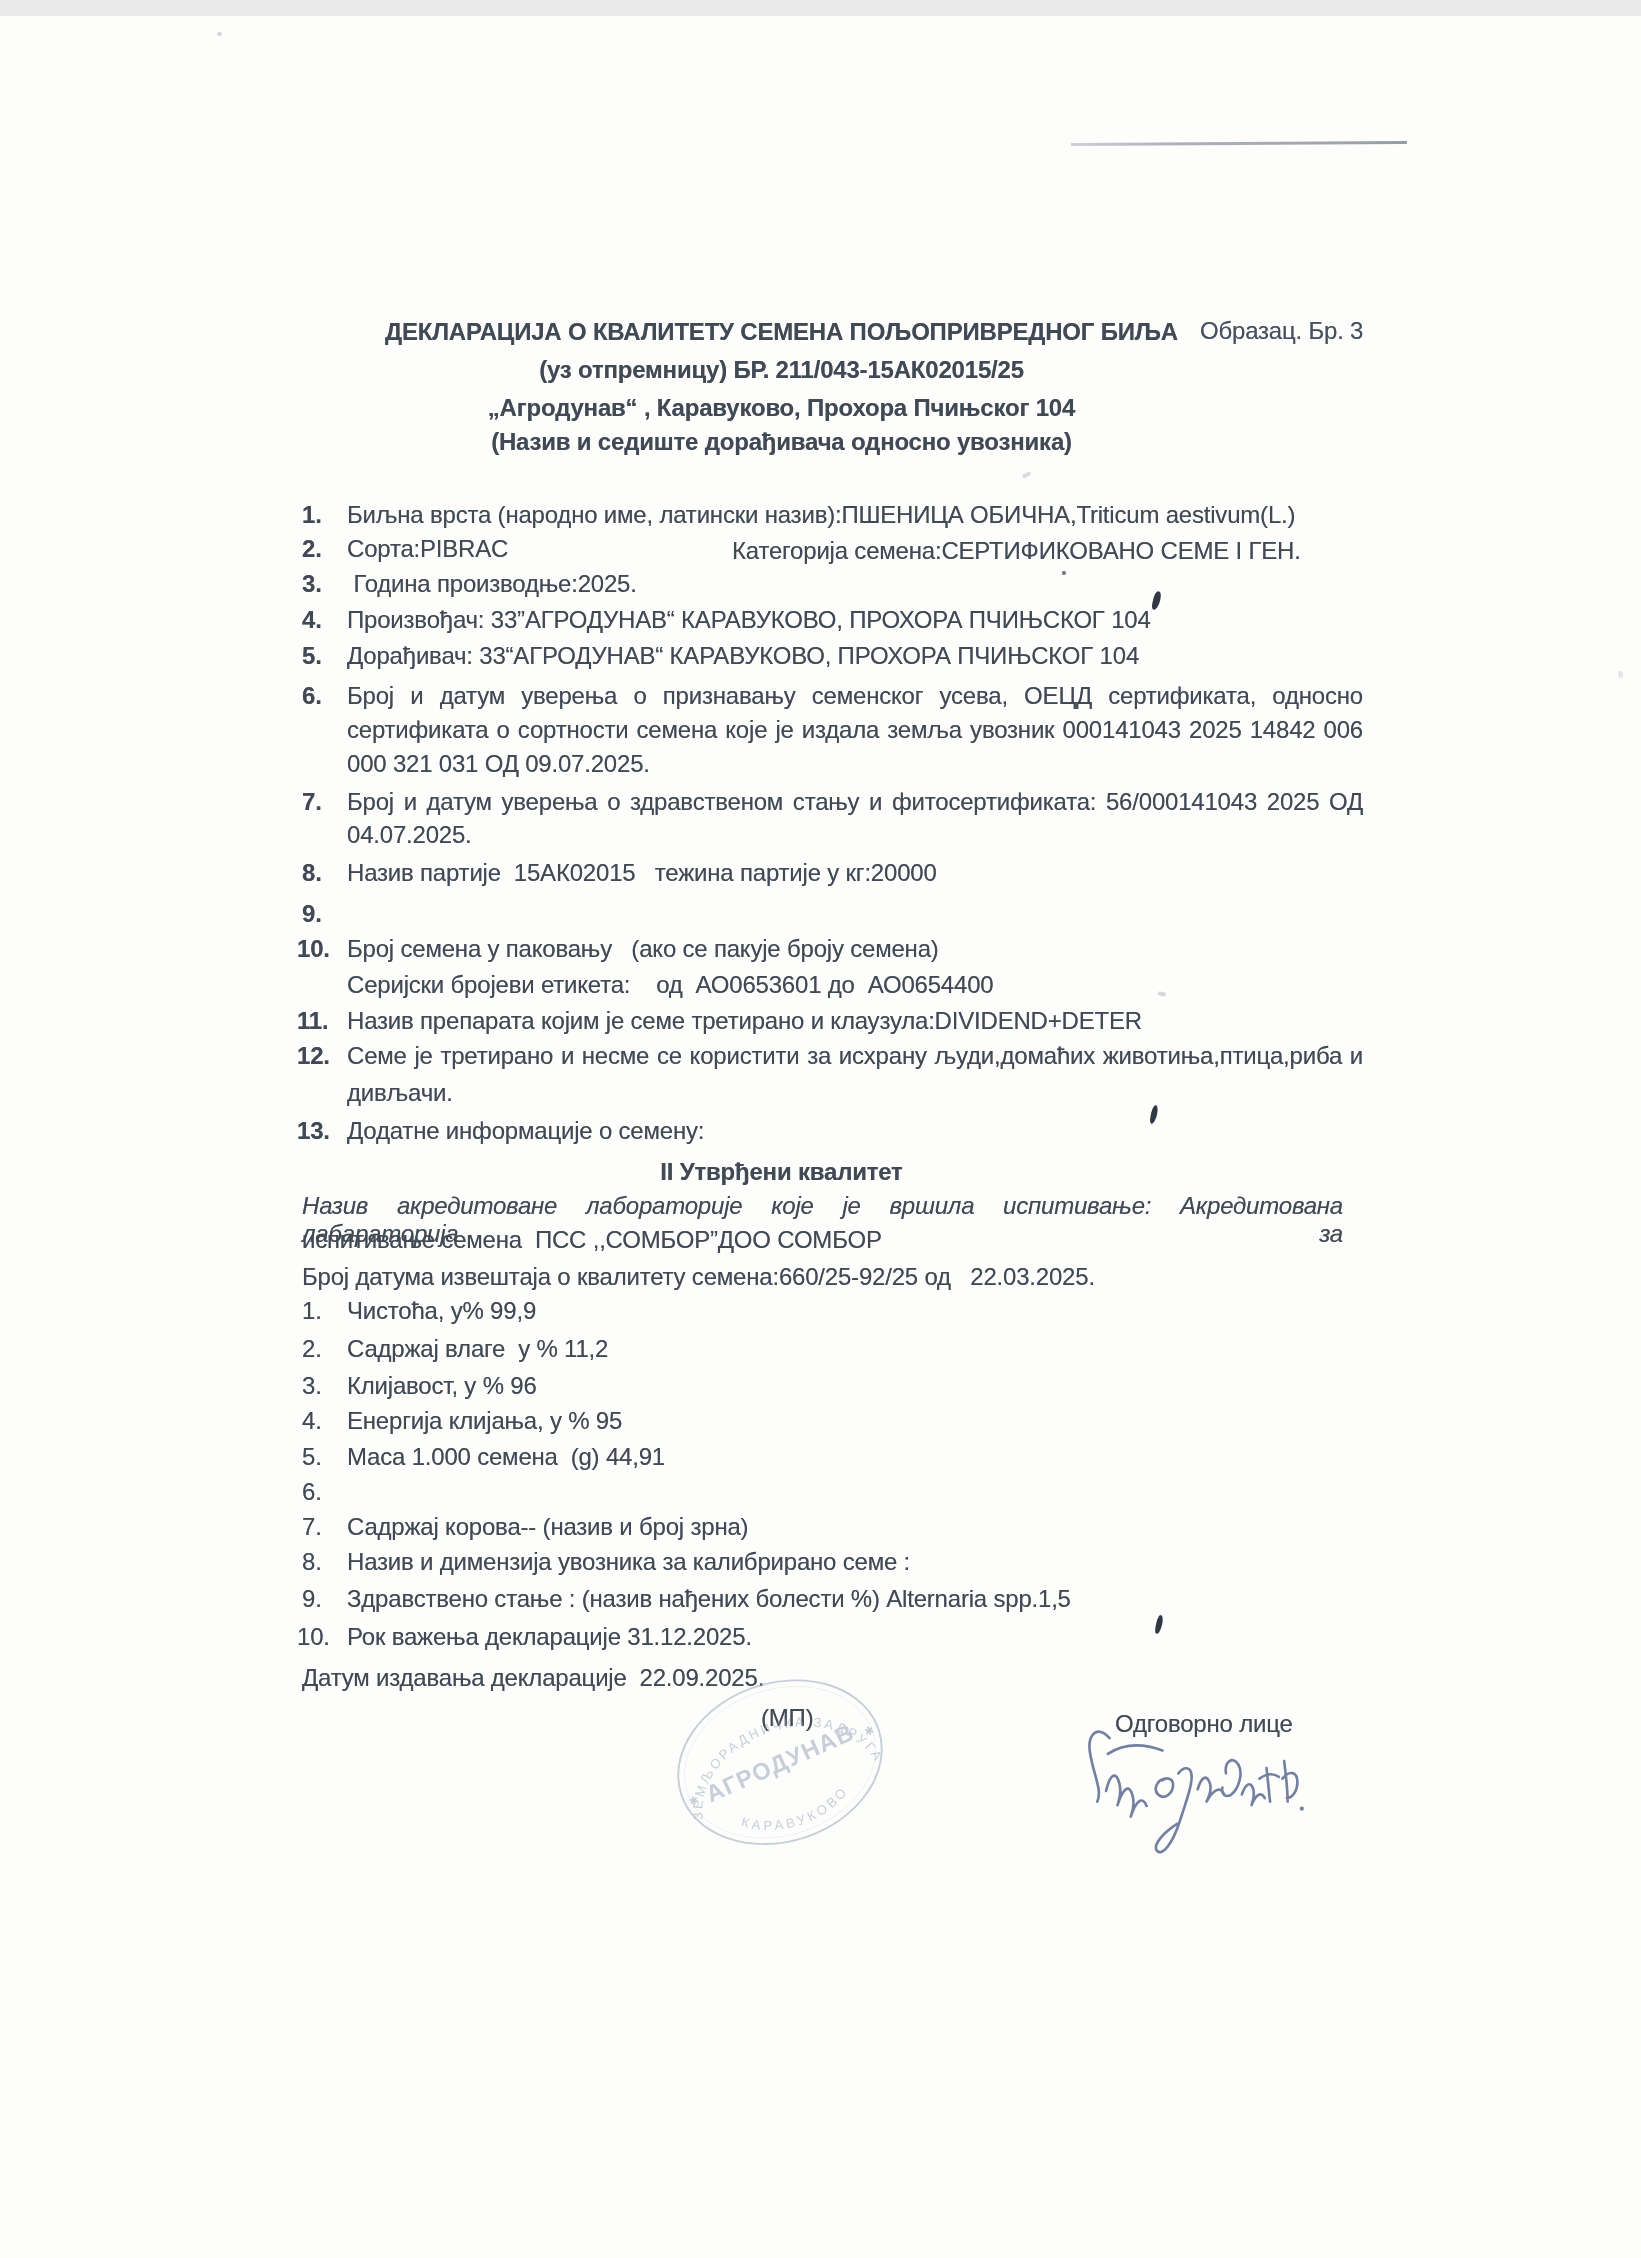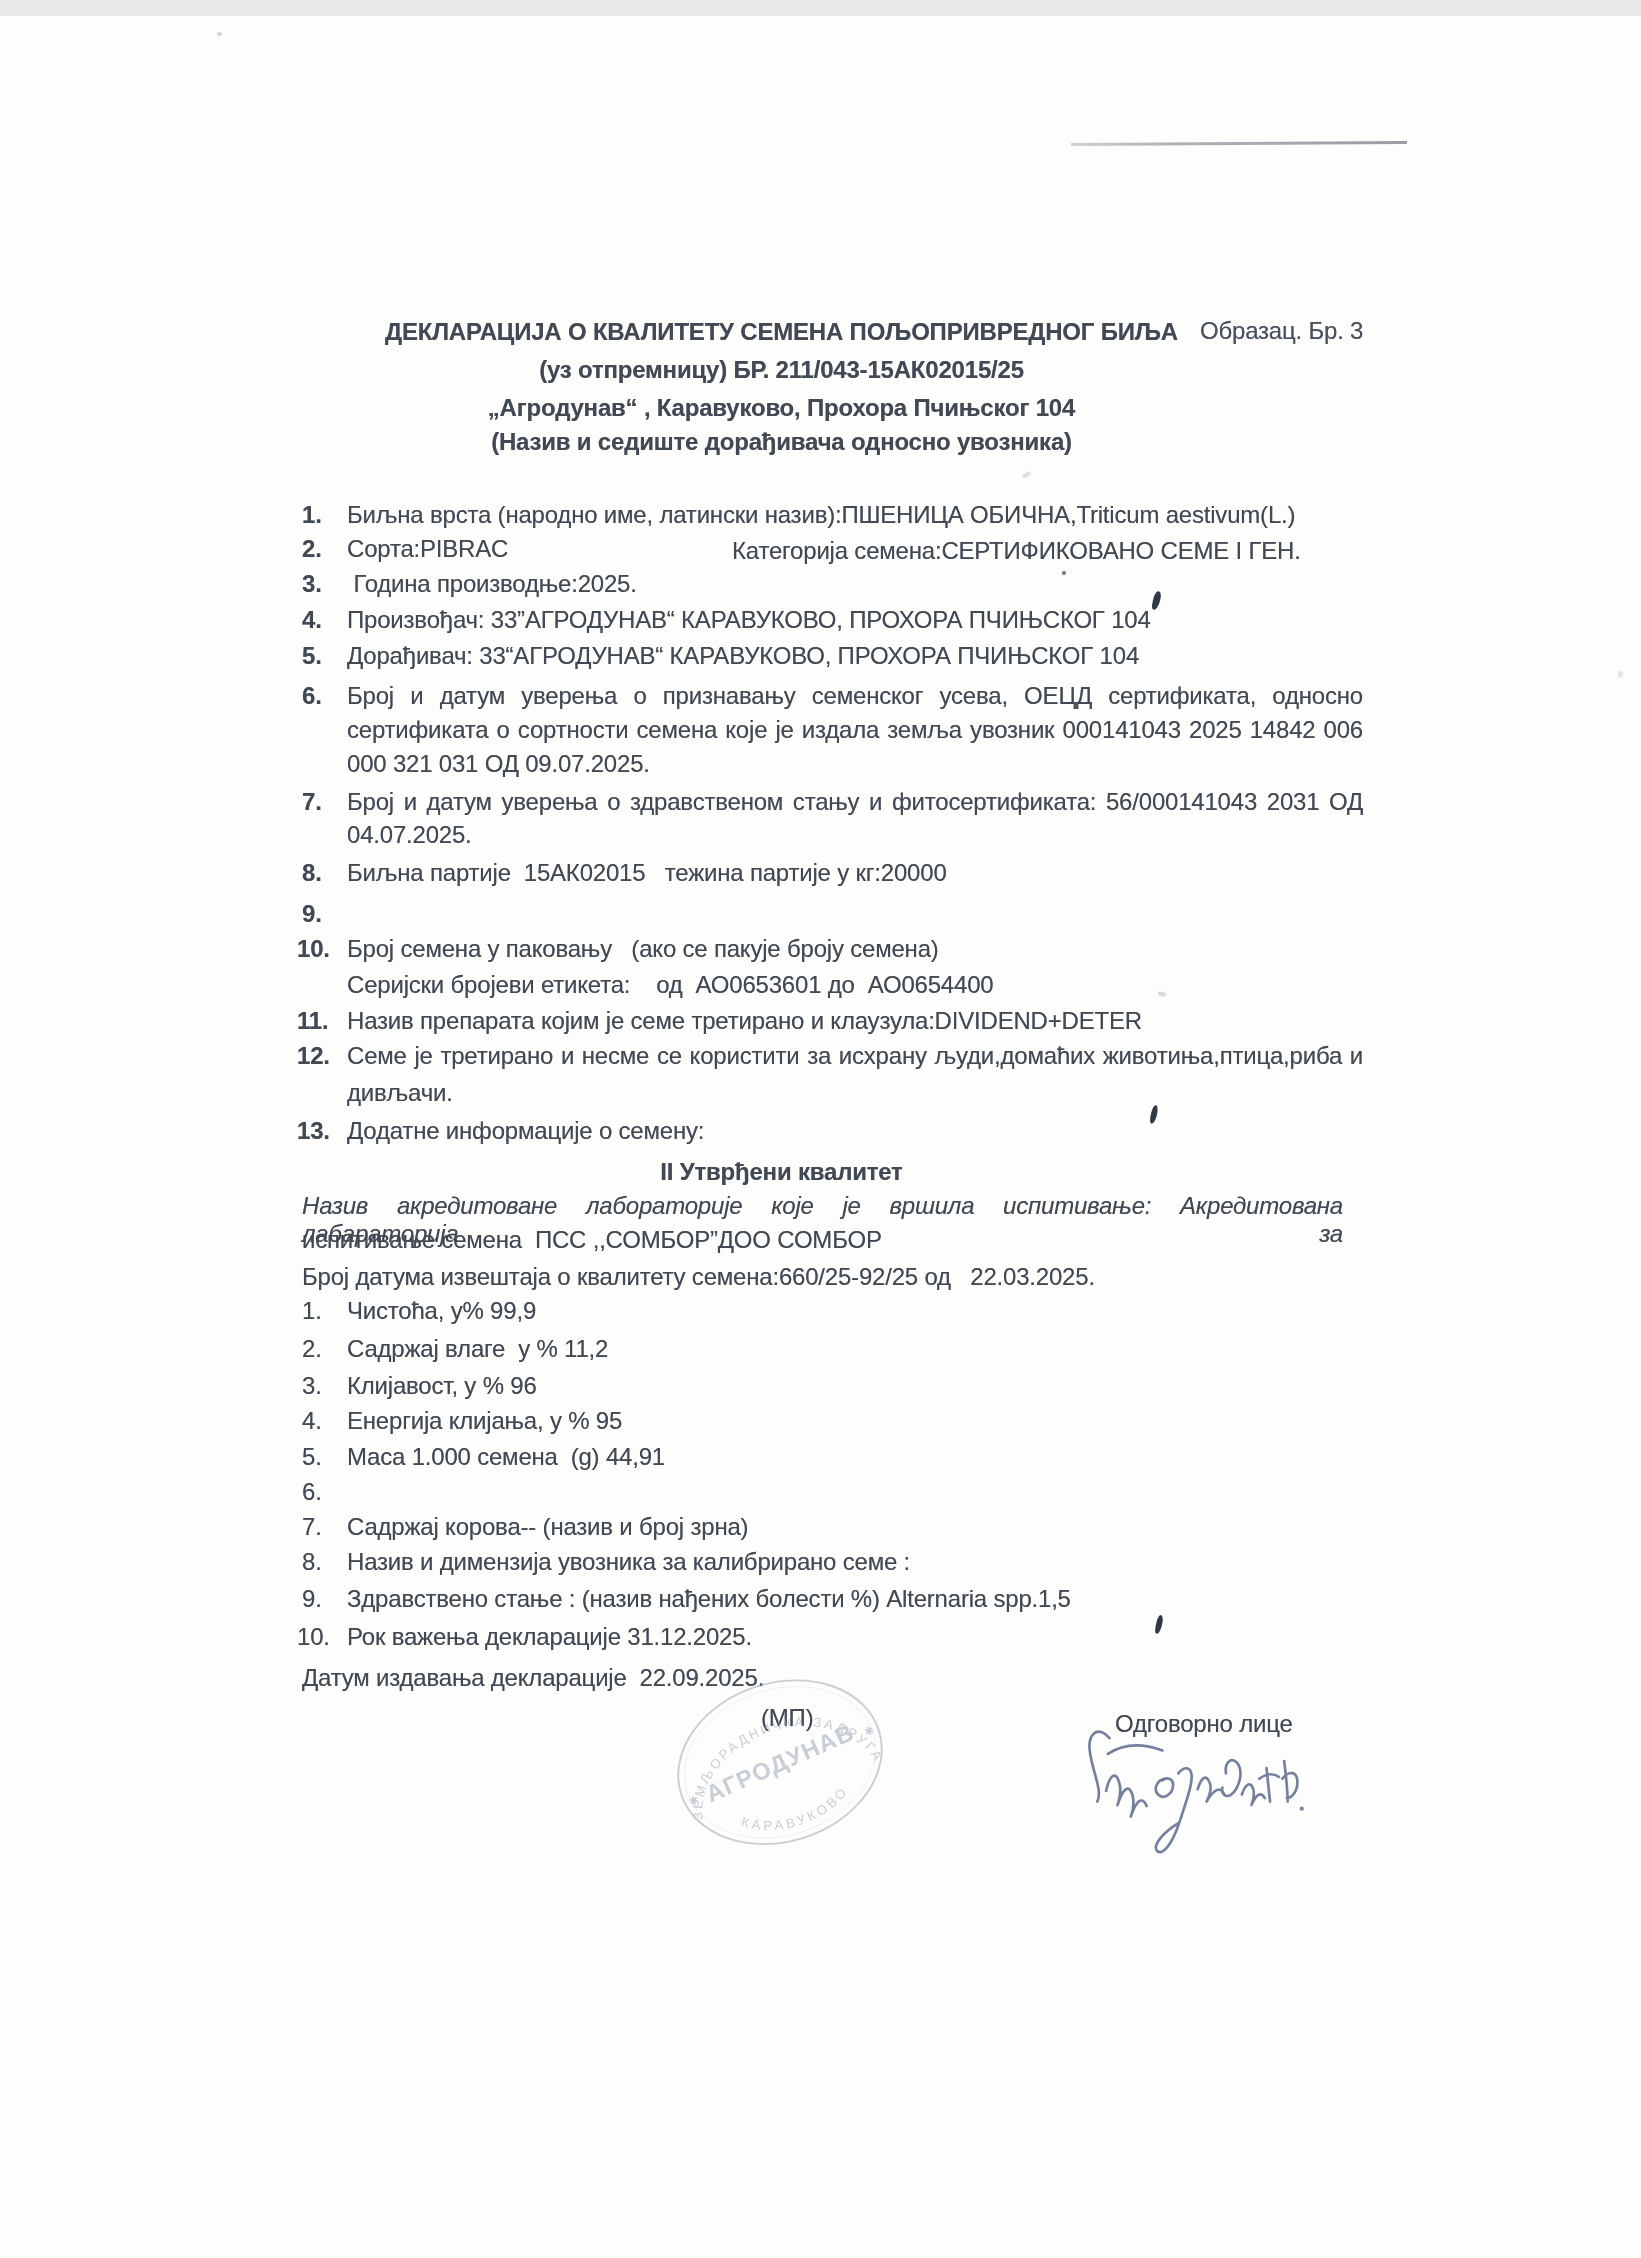--- a/index.html
+++ b/index.html
@@ -68,25 +68,25 @@
 
   <div class="t num" style="top:626px">5.</div>
   <div class="t txt" style="top:626px">Дорађивач: 33“АГРОДУНАВ“ КАРАВУКОВО, ПРОХОРА ПЧИЊСКОГ 104</div>
 
   <div class="t num" style="top:666px">6.</div>
   <div class="t jl" style="top:666px">Број и датум уверења о признавању семенског усева, ОЕЦД сертификата, односно</div>
   <div class="t jl" style="top:700px">сертификата о сортности семена које је издала земља увозник 000141043 2025 14842 006</div>
   <div class="t txt" style="top:734px">000 321 031 ОД 09.07.2025.</div>
 
   <div class="t num" style="top:772px">7.</div>
-  <div class="t jl" style="top:772px">Број и датум уверења о здравственом стању и  фитосертификата: 56/000141043 2031 ОД</div>
+  <div class="t jl" style="top:772px">Број и датум уверења о здравственом стању и  фитосертификата: 56/000141043 2025 ОД</div>
   <div class="t txt" style="top:805px">04.07.2025.</div>
 
   <div class="t num" style="top:843px">8.</div>
-  <div class="t txt" style="top:843px">Биљна партије  15АК02015   тежина партије у кг:20000</div>
+  <div class="t txt" style="top:843px">Назив партије  15АК02015   тежина партије у кг:20000</div>
 
   <div class="t num" style="top:884px">9.</div>
 
   <div class="t num" style="left:297px;top:919px">10.</div>
   <div class="t txt" style="top:919px">Број семена у паковању   (ако се пакује броју семена)</div>
   <div class="t txt" style="top:955px">Серијски бројеви етикета:    од  АО0653601 до  АО0654400</div>
 
   <div class="t num" style="left:297px;top:991px">11.</div>
   <div class="t txt" style="top:991px">Назив препарата којим је семе третирано и клаузула:DIVIDEND+DETER</div>
 

